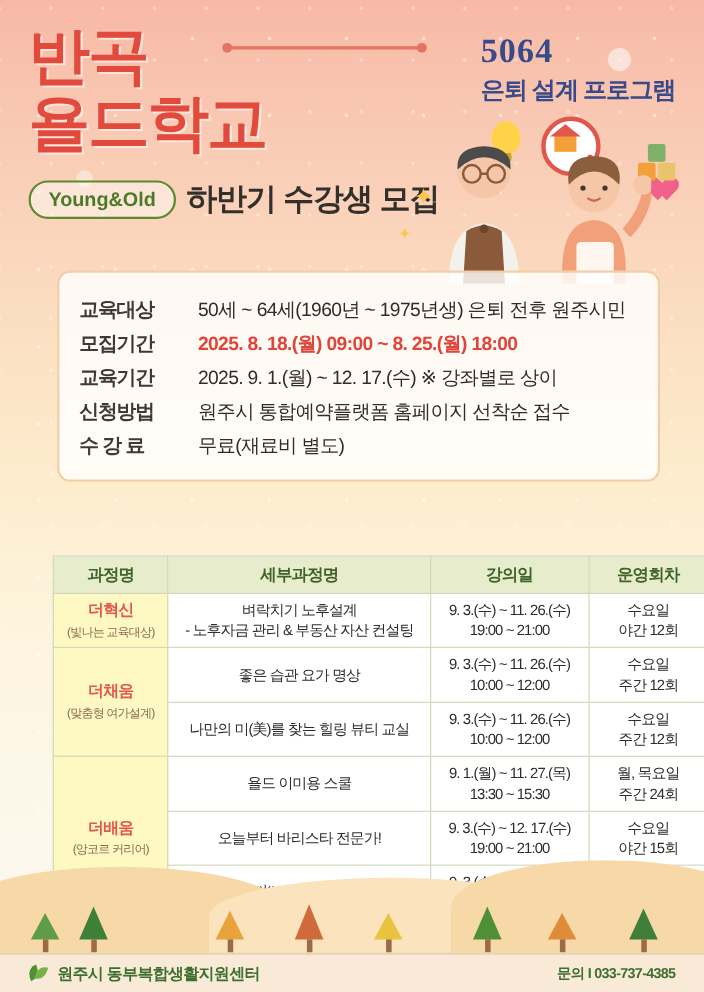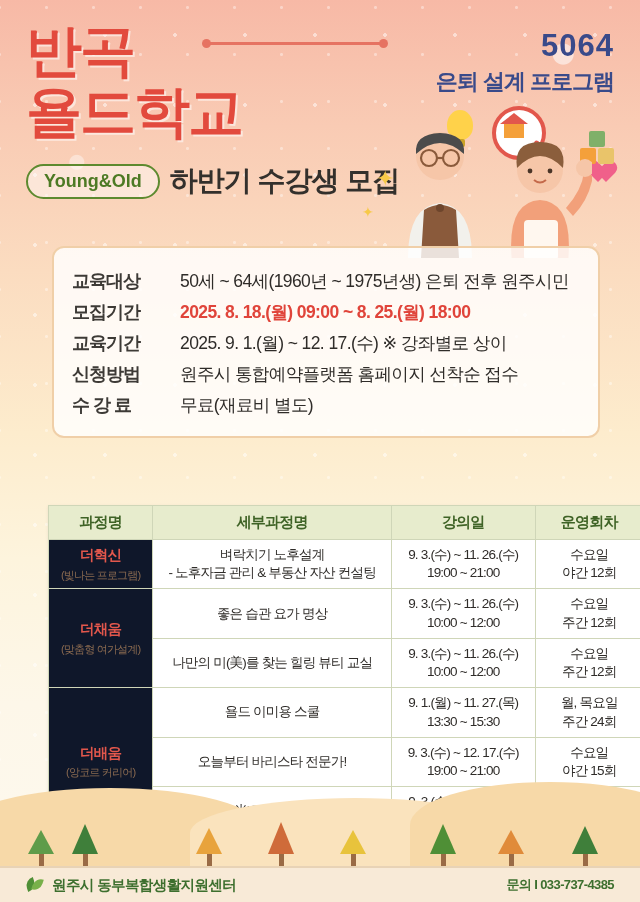--- a/index.html
+++ b/index.html
@@ -29,21 +29,21 @@
   .hdr{position:relative;padding:22px 26px 0 26px;}
   .title-main{
     font-size:56px;font-weight:bold;line-height:1.02;letter-spacing:-2px;
     color:#e24a3d;
     text-shadow:2px 2px 0 rgba(255,255,255,.55);
   }
   .title-main .l2{display:block;margin-top:4px;}
   .rline{position:absolute;left:210px;top:42px;width:170px;height:3px;background:#e05a4a;opacity:.75;}
   .rline:before{content:"";position:absolute;left:-8px;top:-3px;width:9px;height:9px;border-radius:50%;background:#e05a4a;}
   .rline:after{content:"";position:absolute;right:-8px;top:-3px;width:9px;height:9px;border-radius:50%;background:#e05a4a;}
-  .prog{position:absolute;right:26px;top:30px;text-align:right;}
+  .prog{position:absolute;right:26px;top:30px;font-family:Liberation Serif, serif;}
   .prog .num{font-size:31px;font-weight:bold;color:#394a8a;letter-spacing:1px;line-height:1;}
   .prog .sub{font-size:22px;font-weight:bold;color:#394a8a;margin-top:6px;letter-spacing:-1px;}
   .badges{display:flex;align-items:center;gap:10px;margin-top:22px;}
   .badge-yo{
     border:2px solid #5d8a2f;color:#4d7a24;border-radius:22px;
     padding:5px 16px;font-size:18px;font-weight:bold;background:rgba(255,255,255,.45);
   }
   .badge-sub{font-size:28px;font-weight:bold;color:#33302c;letter-spacing:-1px;}
 
   
@@ -89,21 +89,21 @@
   }
   .tbl th,.tbl td{
     border:1px solid #cfd6b8;
     text-align:center;vertical-align:middle;
     letter-spacing:-0.8px;
   }
   .tbl th{
     background:#e7eccd;color:#3f6326;font-weight:bold;font-size:15px;padding:7px 2px;
   }
   .tbl td{padding:6px 3px;font-size:13.5px;color:#2f2c29;line-height:1.35;}
-  .cat{background:#0f172a;}
+  .cat{background:#fef9c3;}
   .cat .cname{color:#e2574c;font-weight:bold;font-size:14.5px;display:block;}
   .cat .cdesc{color:#8a6a50;font-size:11px;display:block;margin-top:2px;}
   .c-name{font-size:14px;}
   .c-date{font-size:12.5px;line-height:1.45;}
   .c-round{font-size:12.5px;line-height:1.45;}
 
   
   .scene{position:absolute;left:0;right:0;bottom:0;height:120px;overflow:hidden;}
   .hill{position:absolute;bottom:34px;border-radius:50% 50% 0 0;}
   .tree{position:absolute;bottom:36px;}
@@ -220,21 +220,21 @@
         <th style="width:226px">세부과정명</th>
         <th style="width:134px">강의일</th>
         <th style="width:100px">운영회차</th>
       </tr>
     </thead>
     <tbody>
 
       <tr>
         <td class="cat" rowspan="1">
           <span class="cname">더혁신</span>
-          <span class="cdesc">(빛나는 프로그램)</span>
+          <span class="cdesc">(빛나는 교육대상)</span>
         </td>
         <td class="c-name pre">벼락치기 노후설계<br>- 노후자금 관리 &amp; 부동산 자산 컨설팅</td>
         <td class="c-date pre">9. 3.(수) ~ 11. 26.(수)<br>19:00 ~ 21:00</td>
         <td class="c-round pre">수요일<br>야간 12회</td>
       </tr>
 
       <tr>
         <td class="cat" rowspan="2">
           <span class="cname">더채움</span>
           <span class="cdesc">(맞춤형 여가설계)</span>

